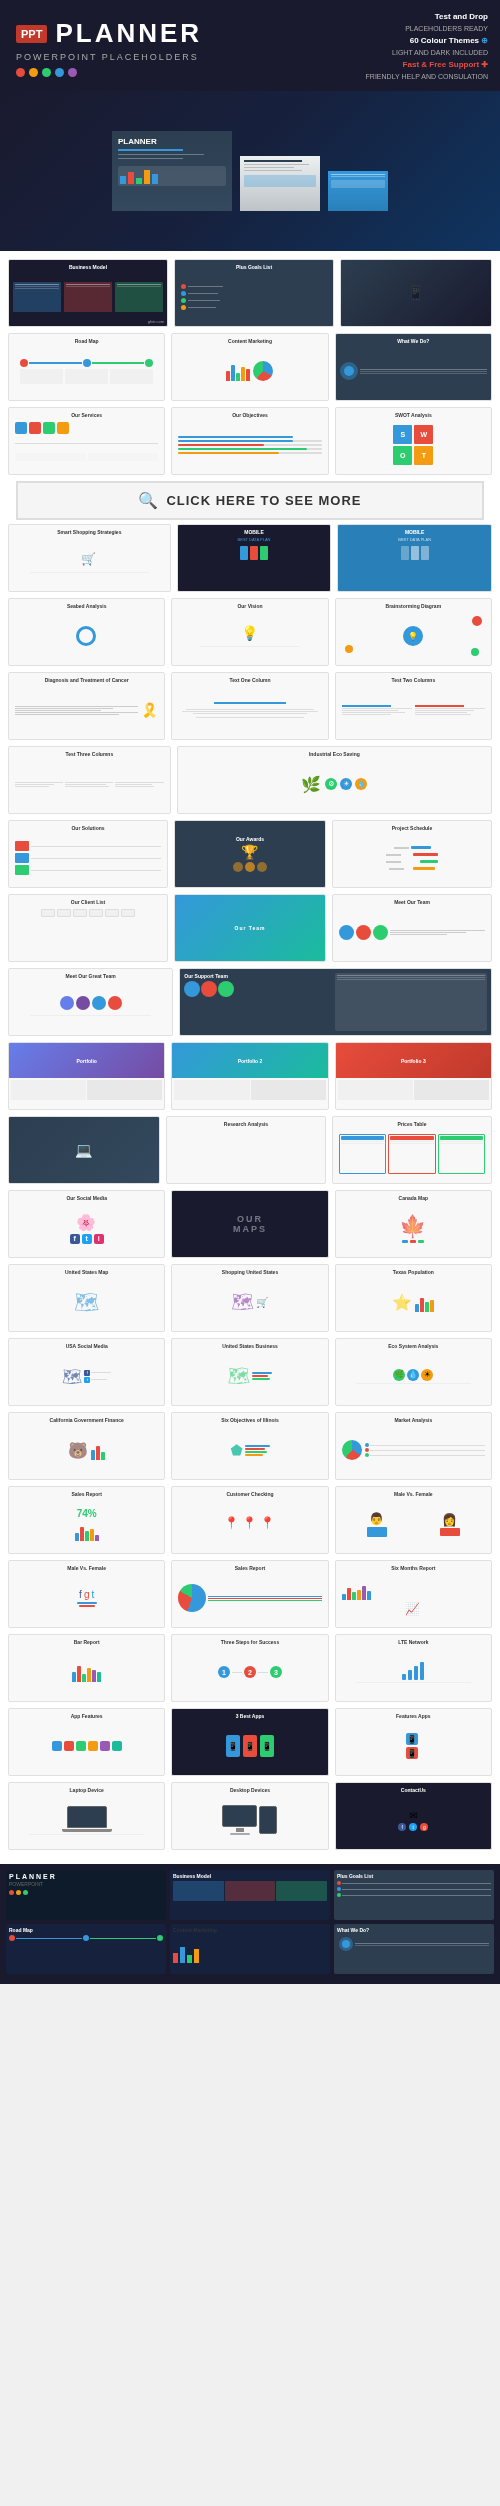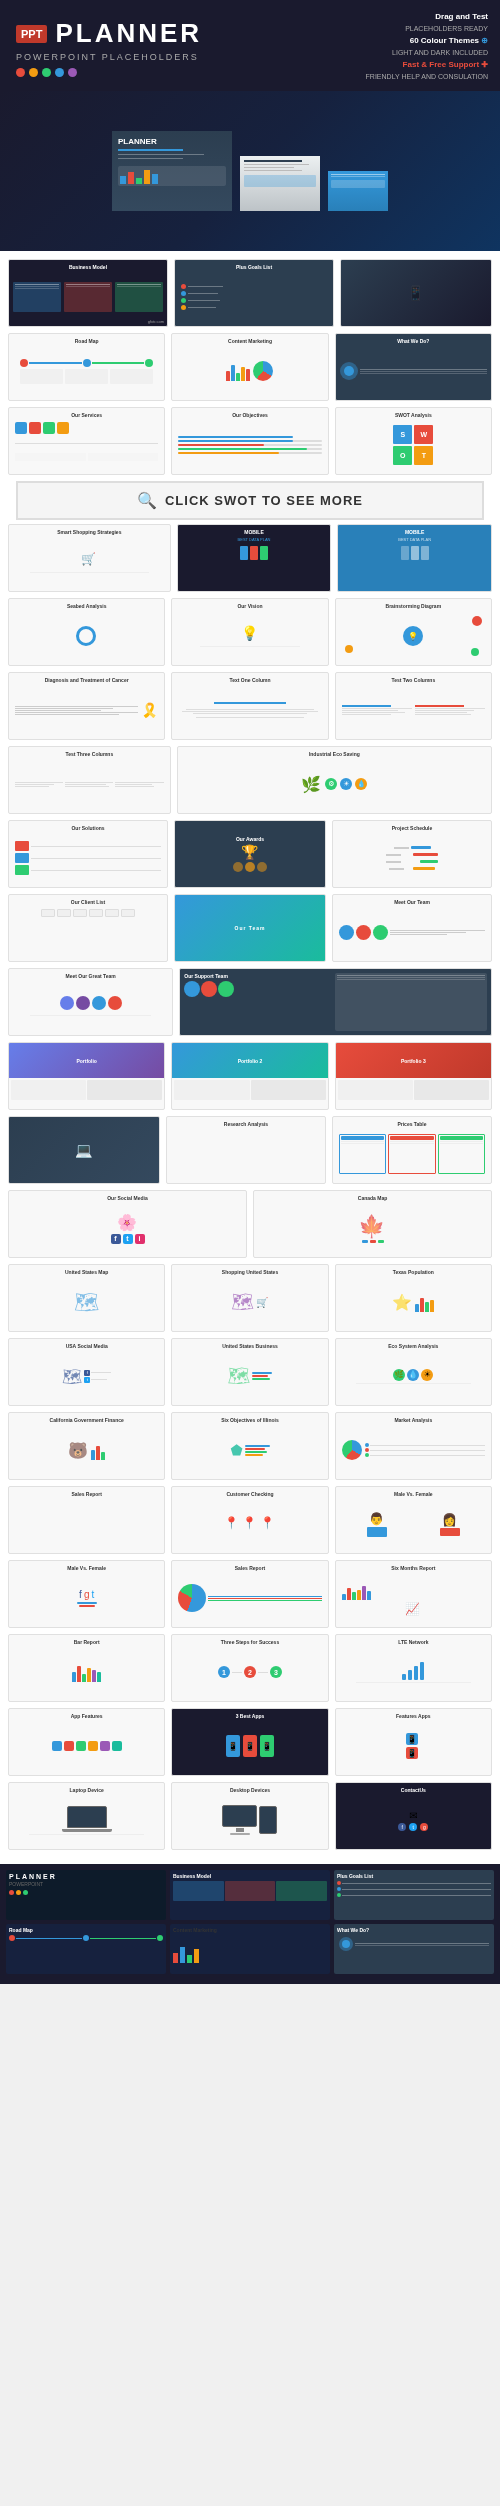--- a/index.html
+++ b/index.html
@@ -320,21 +320,21 @@
     <div class="header-sub">POWERPOINT PLACEHOLDERS</div>
     <div class="header-dots">
       <div class="dot" style="background:#e74c3c;"></div>
       <div class="dot" style="background:#f39c12;"></div>
       <div class="dot" style="background:#2ecc71;"></div>
       <div class="dot" style="background:#3498db;"></div>
       <div class="dot" style="background:#9b59b6;"></div>
     </div>
   </div>
   <div class="hero-features">
-    <div class="feature-item">Drag and Test</div>
+    <div class="feature-item">Test and Drop</div>
     <div class="feature-item" style="color:#aaa;font-weight:normal;font-size:7px;">PLACEHOLDERS READY</div>
     <div class="feature-item">60 Colour Themes <span>⊕</span></div>
     <div class="feature-item" style="color:#aaa;font-weight:normal;font-size:7px;">LIGHT AND DARK INCLUDED</div>
     <div class="feature-item feature-accent">Fast &amp; Free Support ✚</div>
     <div class="feature-item" style="color:#aaa;font-weight:normal;font-size:7px;">FRIENDLY HELP AND CONSULATION</div>
   </div>
 </div>
 
 <div class="hero-area">
   <div class="hero-mockup">
@@ -513,21 +513,21 @@
           <div style="background:#e74c3c;display:flex;align-items:center;justify-content:center;color:white;font-size:7px;font-weight:bold;border-radius:1px;">W</div>
           <div style="background:#2ecc71;display:flex;align-items:center;justify-content:center;color:white;font-size:7px;font-weight:bold;border-radius:1px;">O</div>
           <div style="background:#f39c12;display:flex;align-items:center;justify-content:center;color:white;font-size:7px;font-weight:bold;border-radius:1px;">T</div>
         </div>
       </div>
     </div>
   </div>
 
   <div class="cta-banner">
     <span class="cta-icon">🔍</span>
-    <span class="cta-text">CLICK SWOT TO SEE MORE</span>
+    <span class="cta-text">CLICK HERE TO SEE MORE</span>
   </div>
 
   <div class="slide-row">
     <div class="slide-thumb">
       <div class="slide-title-bar">Smart Shopping Strategies</div>
       <div class="slide-content-area" style="flex-direction:column;gap:2px;padding:2px;">
         <div style="font-size:12px;color:#3498db;text-align:center;">🛒</div>
         <div style="display:flex;gap:1px;">
           <div style="flex:1;height:2px;background:#3498db;border-radius:1px;"></div>
           <div style="flex:1;height:2px;background:#e74c3c;border-radius:1px;"></div>
@@ -879,20 +879,25 @@
       <div class="slide-title-bar">Our Social Media</div>
       <div class="slide-content-area" style="flex-direction:column;gap:2px;align-items:center;padding:2px;">
         <div style="font-size:16px;">🌸</div>
         <div style="display:flex;gap:2px;">
           <div class="social-icon" style="background:#3b5998;width:10px;height:10px;">f</div>
           <div class="social-icon" style="background:#1da1f2;width:10px;height:10px;">t</div>
           <div class="social-icon" style="background:#e1306c;width:10px;height:10px;">i</div>
         </div>
       </div>
     </div>
+    <div class="slide-thumb" style="background:#1a1a2e;justify-content:center;align-items:center;">
+      <div style="display:flex;align-items:center;justify-content:center;height:100%;">
+        <div style="font-size:9px;color:rgba(255,255,255,0.4);font-weight:bold;letter-spacing:2px;text-align:center;">OUR<br>MAPS</div>
+      </div>
+    </div>
     <div class="slide-thumb">
       <div class="slide-title-bar">Canada Map</div>
       <div class="slide-content-area" style="flex-direction:column;align-items:center;padding:2px;">
         <div style="font-size:22px;color:#e74c3c;opacity:0.6;">🍁</div>
         <div style="display:flex;gap:2px;">
           <div style="width:6px;height:3px;background:#3498db;border-radius:1px;"></div>
           <div style="width:6px;height:3px;background:#e74c3c;border-radius:1px;"></div>
           <div style="width:6px;height:3px;background:#2ecc71;border-radius:1px;"></div>
         </div>
       </div>
@@ -1010,20 +1015,30 @@
             <div style="height:1px;background:#ddd;flex:1;"></div>
           </div>
         </div>
       </div>
     </div>
   </div>
 
   <div class="slide-row">
     <div class="slide-thumb">
       <div class="slide-title-bar">Sales Report</div>
+      <div class="slide-content-area" style="flex-direction:column;gap:2px;padding:2px;">
+        <div style="font-size:10px;font-weight:bold;color:#2ecc71;">74%</div>
+        <div class="chart-bar-mini">
+          <div class="bar" style="height:8px;background:#3498db;"></div>
+          <div class="bar" style="height:14px;background:#e74c3c;"></div>
+          <div class="bar" style="height:10px;background:#2ecc71;"></div>
+          <div class="bar" style="height:12px;background:#f39c12;"></div>
+          <div class="bar" style="height:6px;background:#9b59b6;"></div>
+        </div>
+      </div>
     </div>
     <div class="slide-thumb">
       <div class="slide-title-bar">Customer Checking</div>
       <div class="slide-content-area" style="gap:2px;padding:2px;flex-direction:column;">
         <div style="display:flex;gap:3px;justify-content:center;">
           <div style="font-size:12px;color:#3498db;">📍</div>
           <div style="font-size:12px;color:#e74c3c;">📍</div>
           <div style="font-size:12px;color:#2ecc71;">📍</div>
         </div>
         <div style="height:1px;background:#eee;"></div>

